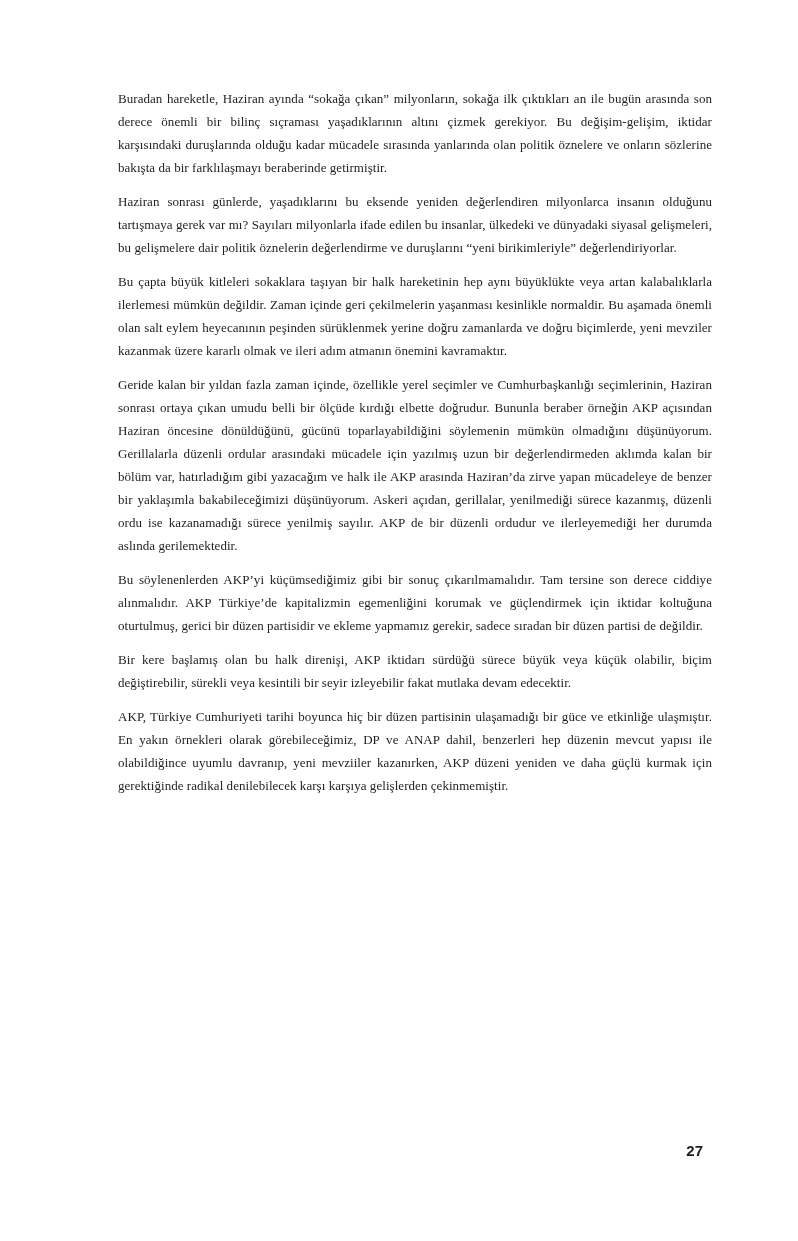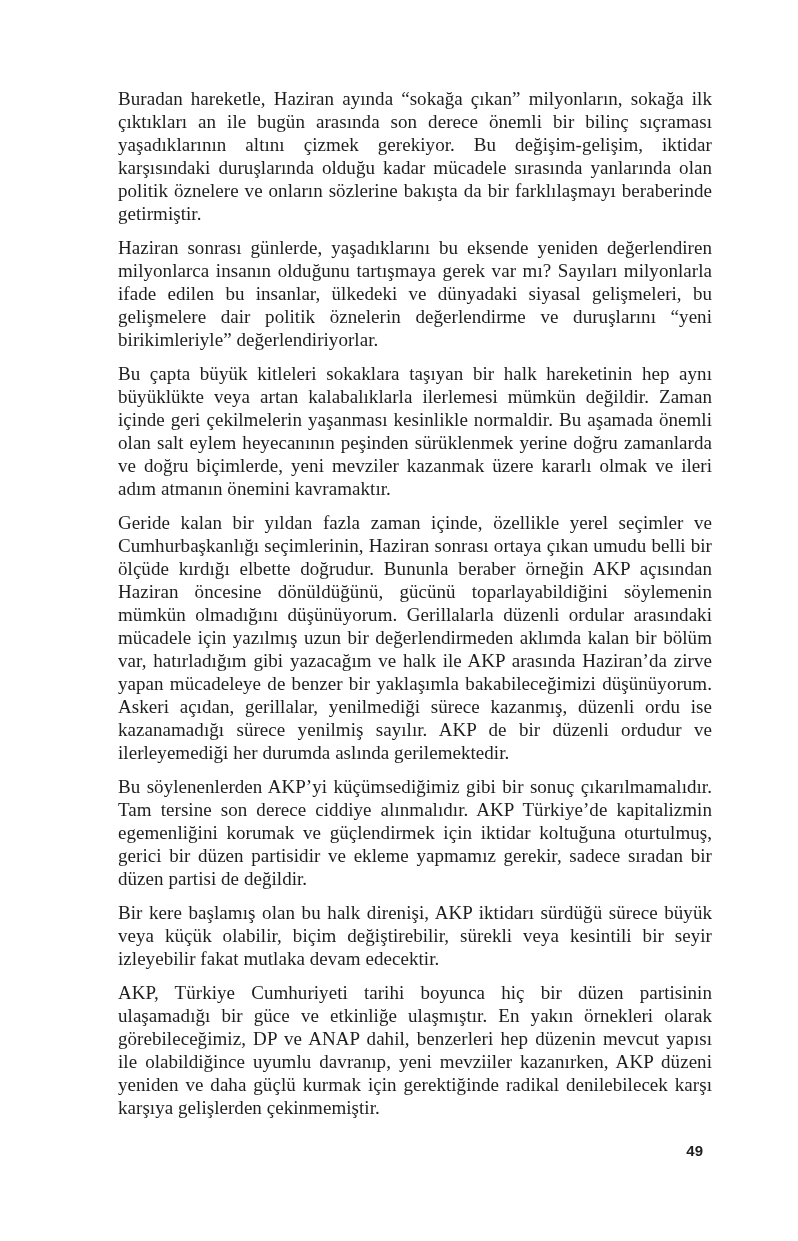--- a/index.html
+++ b/index.html
@@ -22,21 +22,21 @@
     overflow: hidden;
   }
   .text-block {
     position: absolute;
     left: 118px;
     top: 87px;
     width: 594px;
   }
   .paragraph {
     margin: 0 0 11px 0;
-    font-size: 19px;
+    font-size: 13px;
     line-height: 23px;
     text-align: justify;
     color: var(--text-color, #1e1e1e);
     letter-spacing: 0.05px;
   }
   .page-number {
     position: absolute;
     top: 1142px;
     right: 95px;
     font-family: "Liberation Sans", sans-serif;
@@ -52,14 +52,14 @@
 <div class="page">
   <div class="text-block">
     <p class="paragraph">Buradan hareketle, Haziran ayında “sokağa çıkan” milyonların, sokağa ilk çıktıkları an ile bugün arasında son derece önemli bir bilinç sıçraması yaşadıklarının altını çizmek gerekiyor. Bu değişim-gelişim, iktidar karşısındaki duruşlarında olduğu kadar mücadele sırasında yanlarında olan politik öznelere ve onların sözlerine bakışta da bir farklılaşmayı beraberinde getirmiştir.</p>
     <p class="paragraph">Haziran sonrası günlerde, yaşadıklarını bu eksende yeniden değerlendiren milyonlarca insanın olduğunu tartışmaya gerek var mı? Sayıları milyonlarla ifade edilen bu insanlar, ülkedeki ve dünyadaki siyasal gelişmeleri, bu gelişmelere dair politik öznelerin değerlendirme ve duruşlarını “yeni birikimleriyle” değerlendiriyorlar.</p>
     <p class="paragraph">Bu çapta büyük kitleleri sokaklara taşıyan bir halk hareketinin hep aynı büyüklükte veya artan kalabalıklarla ilerlemesi mümkün değildir. Zaman içinde geri çekilmelerin yaşanması kesinlikle normaldir. Bu aşamada önemli olan salt eylem heyecanının peşinden sürüklenmek yerine doğru zamanlarda ve doğru biçimlerde, yeni mevziler kazanmak üzere kararlı olmak ve ileri adım atmanın önemini kavramaktır.</p>
     <p class="paragraph">Geride kalan bir yıldan fazla zaman içinde, özellikle yerel seçimler ve Cumhurbaşkanlığı seçimlerinin, Haziran sonrası ortaya çıkan umudu belli bir ölçüde kırdığı elbette doğrudur. Bununla beraber örneğin AKP açısından Haziran öncesine dönüldüğünü, gücünü toparlayabildiğini söylemenin mümkün olmadığını düşünüyorum. Gerillalarla düzenli ordular arasındaki mücadele için yazılmış uzun bir değerlendirmeden aklımda kalan bir bölüm var, hatırladığım gibi yazacağım ve halk ile AKP arasında Haziran’da zirve yapan mücadeleye de benzer bir yaklaşımla bakabileceğimizi düşünüyorum. Askeri açıdan, gerillalar, yenilmediği sürece kazanmış, düzenli ordu ise kazanamadığı sürece yenilmiş sayılır. AKP de bir düzenli ordudur ve ilerleyemediği her durumda aslında gerilemektedir.</p>
     <p class="paragraph">Bu söylenenlerden AKP’yi küçümsediğimiz gibi bir sonuç çıkarılmamalıdır. Tam tersine son derece ciddiye alınmalıdır. AKP Türkiye’de kapitalizmin egemenliğini korumak ve güçlendirmek için iktidar koltuğuna oturtulmuş, gerici bir düzen partisidir ve ekleme yapmamız gerekir, sadece sıradan bir düzen partisi de değildir.</p>
     <p class="paragraph">Bir kere başlamış olan bu halk direnişi, AKP iktidarı sürdüğü sürece büyük veya küçük olabilir, biçim değiştirebilir, sürekli veya kesintili bir seyir izleyebilir fakat mutlaka devam edecektir.</p>
     <p class="paragraph">AKP, Türkiye Cumhuriyeti tarihi boyunca hiç bir düzen partisinin ulaşamadığı bir güce ve etkinliğe ulaşmıştır. En yakın örnekleri olarak görebileceğimiz, DP ve ANAP dahil, benzerleri hep düzenin mevcut yapısı ile olabildiğince uyumlu davranıp, yeni mevziiler kazanırken, AKP düzeni yeniden ve daha güçlü kurmak için gerektiğinde radikal denilebilecek karşı karşıya gelişlerden çekinmemiştir.</p>
   </div>
-  <div class="page-number">49</div>
+  <div class="page-number">27</div>
 </div>
 
 </body></html>

